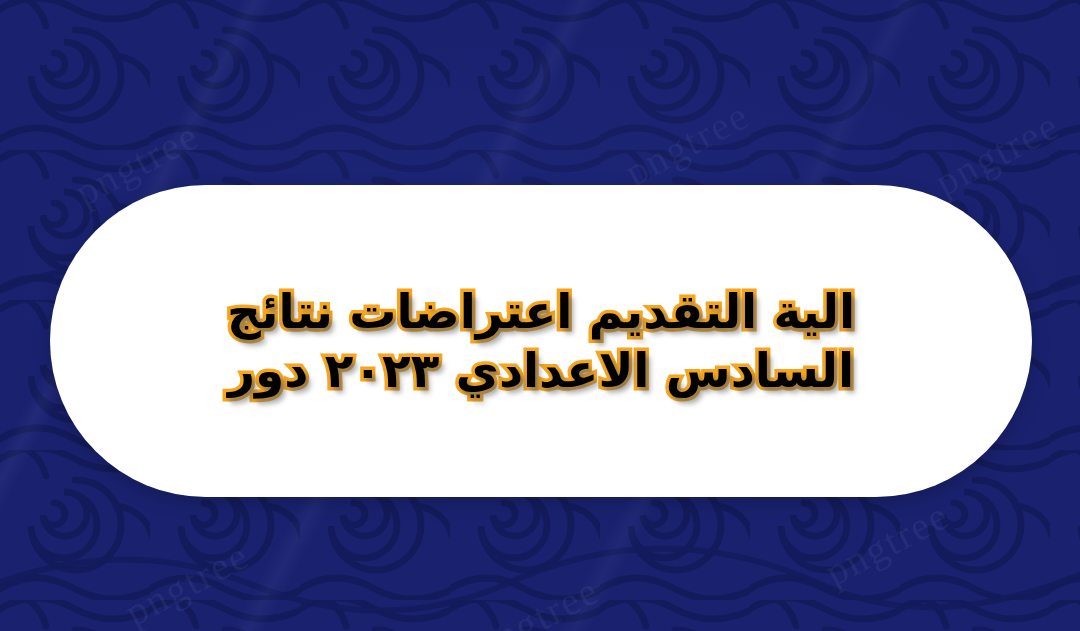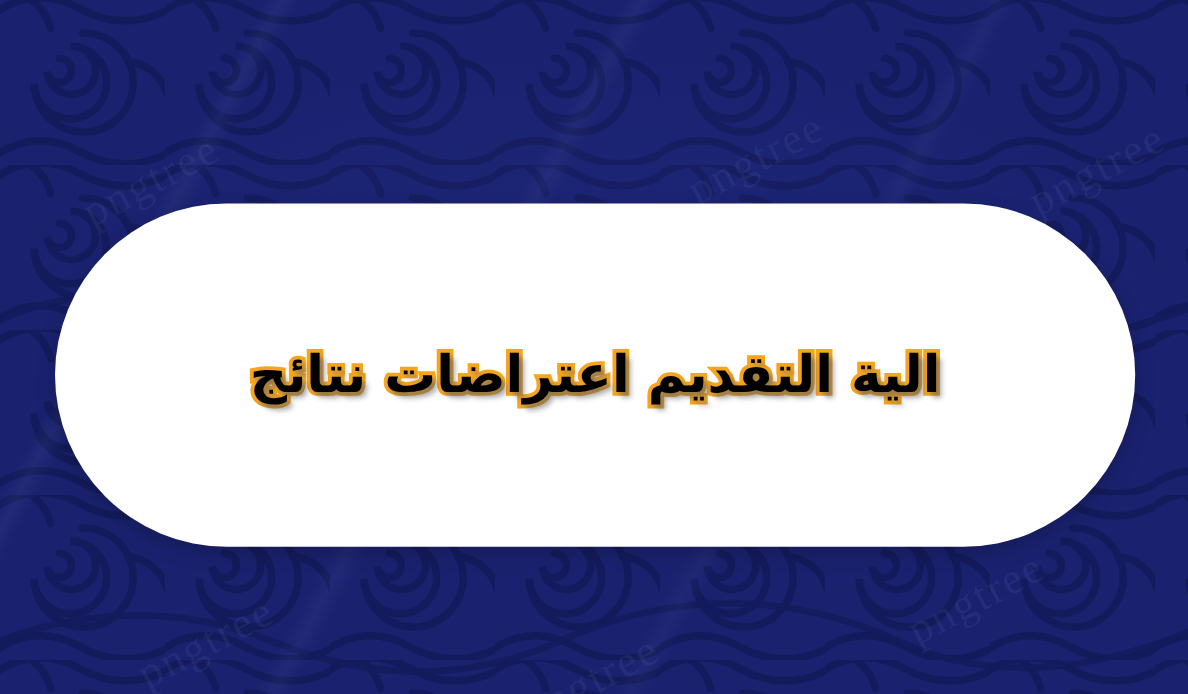--- a/index.html
+++ b/index.html
@@ -111,16 +111,17 @@
     <span class="wm" style="left:620px;top:120px;">pngtree</span>
     <span class="wm" style="left:930px;top:130px;">pngtree</span>
     <span class="wm" style="left:120px;top:560px;">pngtree</span>
     <span class="wm" style="left:820px;top:520px;">pngtree</span>
     <span class="wm" style="left:470px;top:595px;">pngtree</span>
   </div>
 
   <div id="card">
     <h1 id="headline">
       <span class="ln">الية التقديم اعتراضات نتائج</span>
+      <span class="ln">السادس الاعدادي ٢٠٢٣ دور</span>
     </h1>
   </div>
 
 </div>
 
 </body></html>

